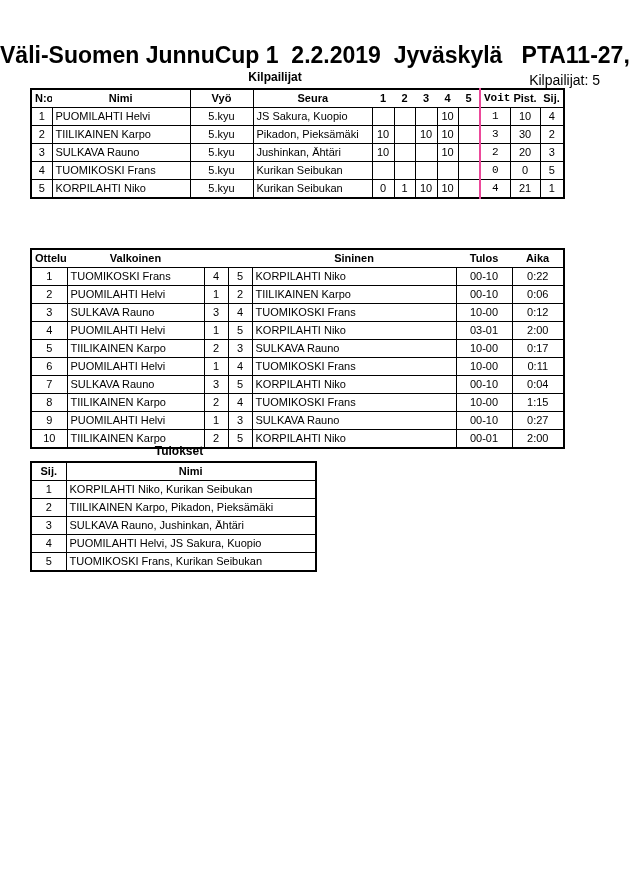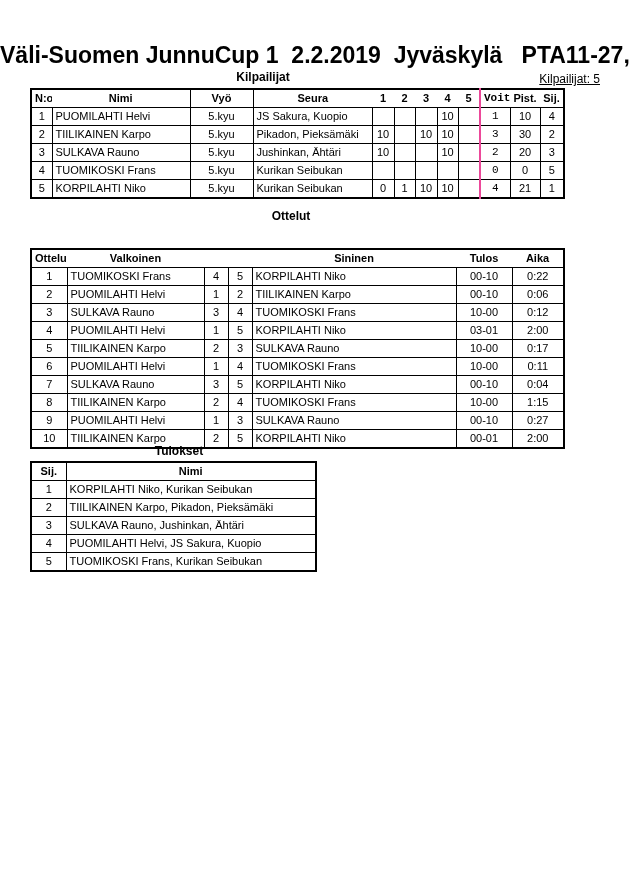--- a/index.html
+++ b/index.html
@@ -5,24 +5,24 @@
   html,body { margin:0; padding:0; background:#fff; }
   .page {
     position:relative; width:630px; height:891px; background:#ffffff;
     font-family:"Liberation Sans", sans-serif; color:#000;
   }
   .title {
     position:absolute; top:42px; left:0; width:630px; text-align:center;
     font-size:23px; font-weight:bold; white-space:pre;
   }
   .sec-heading { position:absolute; font-size:12px; font-weight:bold; }
-  #h-kilpailijat { top:70px;  left:0; width:526px; text-align:center; }
+  #h-kilpailijat { top:70px;  left:12px; width:526px; text-align:center; }
   #h-ottelut     { top:209px; left:0; width:582px; text-align:center; }
   #h-tulokset    { top:444px; left:4px; width:350px; text-align:center; }
-  .count-label { position:absolute; top:72px; right:30px; font-size:12px;text-decoration:underline; }
+  .count-label { position:absolute; top:72px; right:30px; font-size:14px; }
 
   table.tbl {
     position:absolute; left:30px; border-collapse:collapse; table-layout:fixed;
     background:#fff; border:2px solid #000;
   }
   #t-competitors { top:88px;  width:533px;border-radius:22px; }
   #t-matches     { top:248px; width:533px; }
   #t-results     { top:461px; width:285px; }
 
   .tbl th, .tbl td {
@@ -143,21 +143,20 @@
         <td class="c">10</td>
         <td class="c">10</td>
         <td class="c"></td>
         <td class="c gsep">4</td>
         <td class="c">21</td>
         <td class="c">1</td>
       </tr>
     </tbody>
   </table>
 
-  <div class="sec-heading" id="h-ottelut">Ottelut</div>
 
   <table class="tbl" id="t-matches">
     <colgroup>
       <col style="width:36px">
         <col style="width:137px">
         <col style="width:24px">
         <col style="width:24px">
       <col style="width:204px">
         <col style="width:56px">
         <col style="width:52px">

